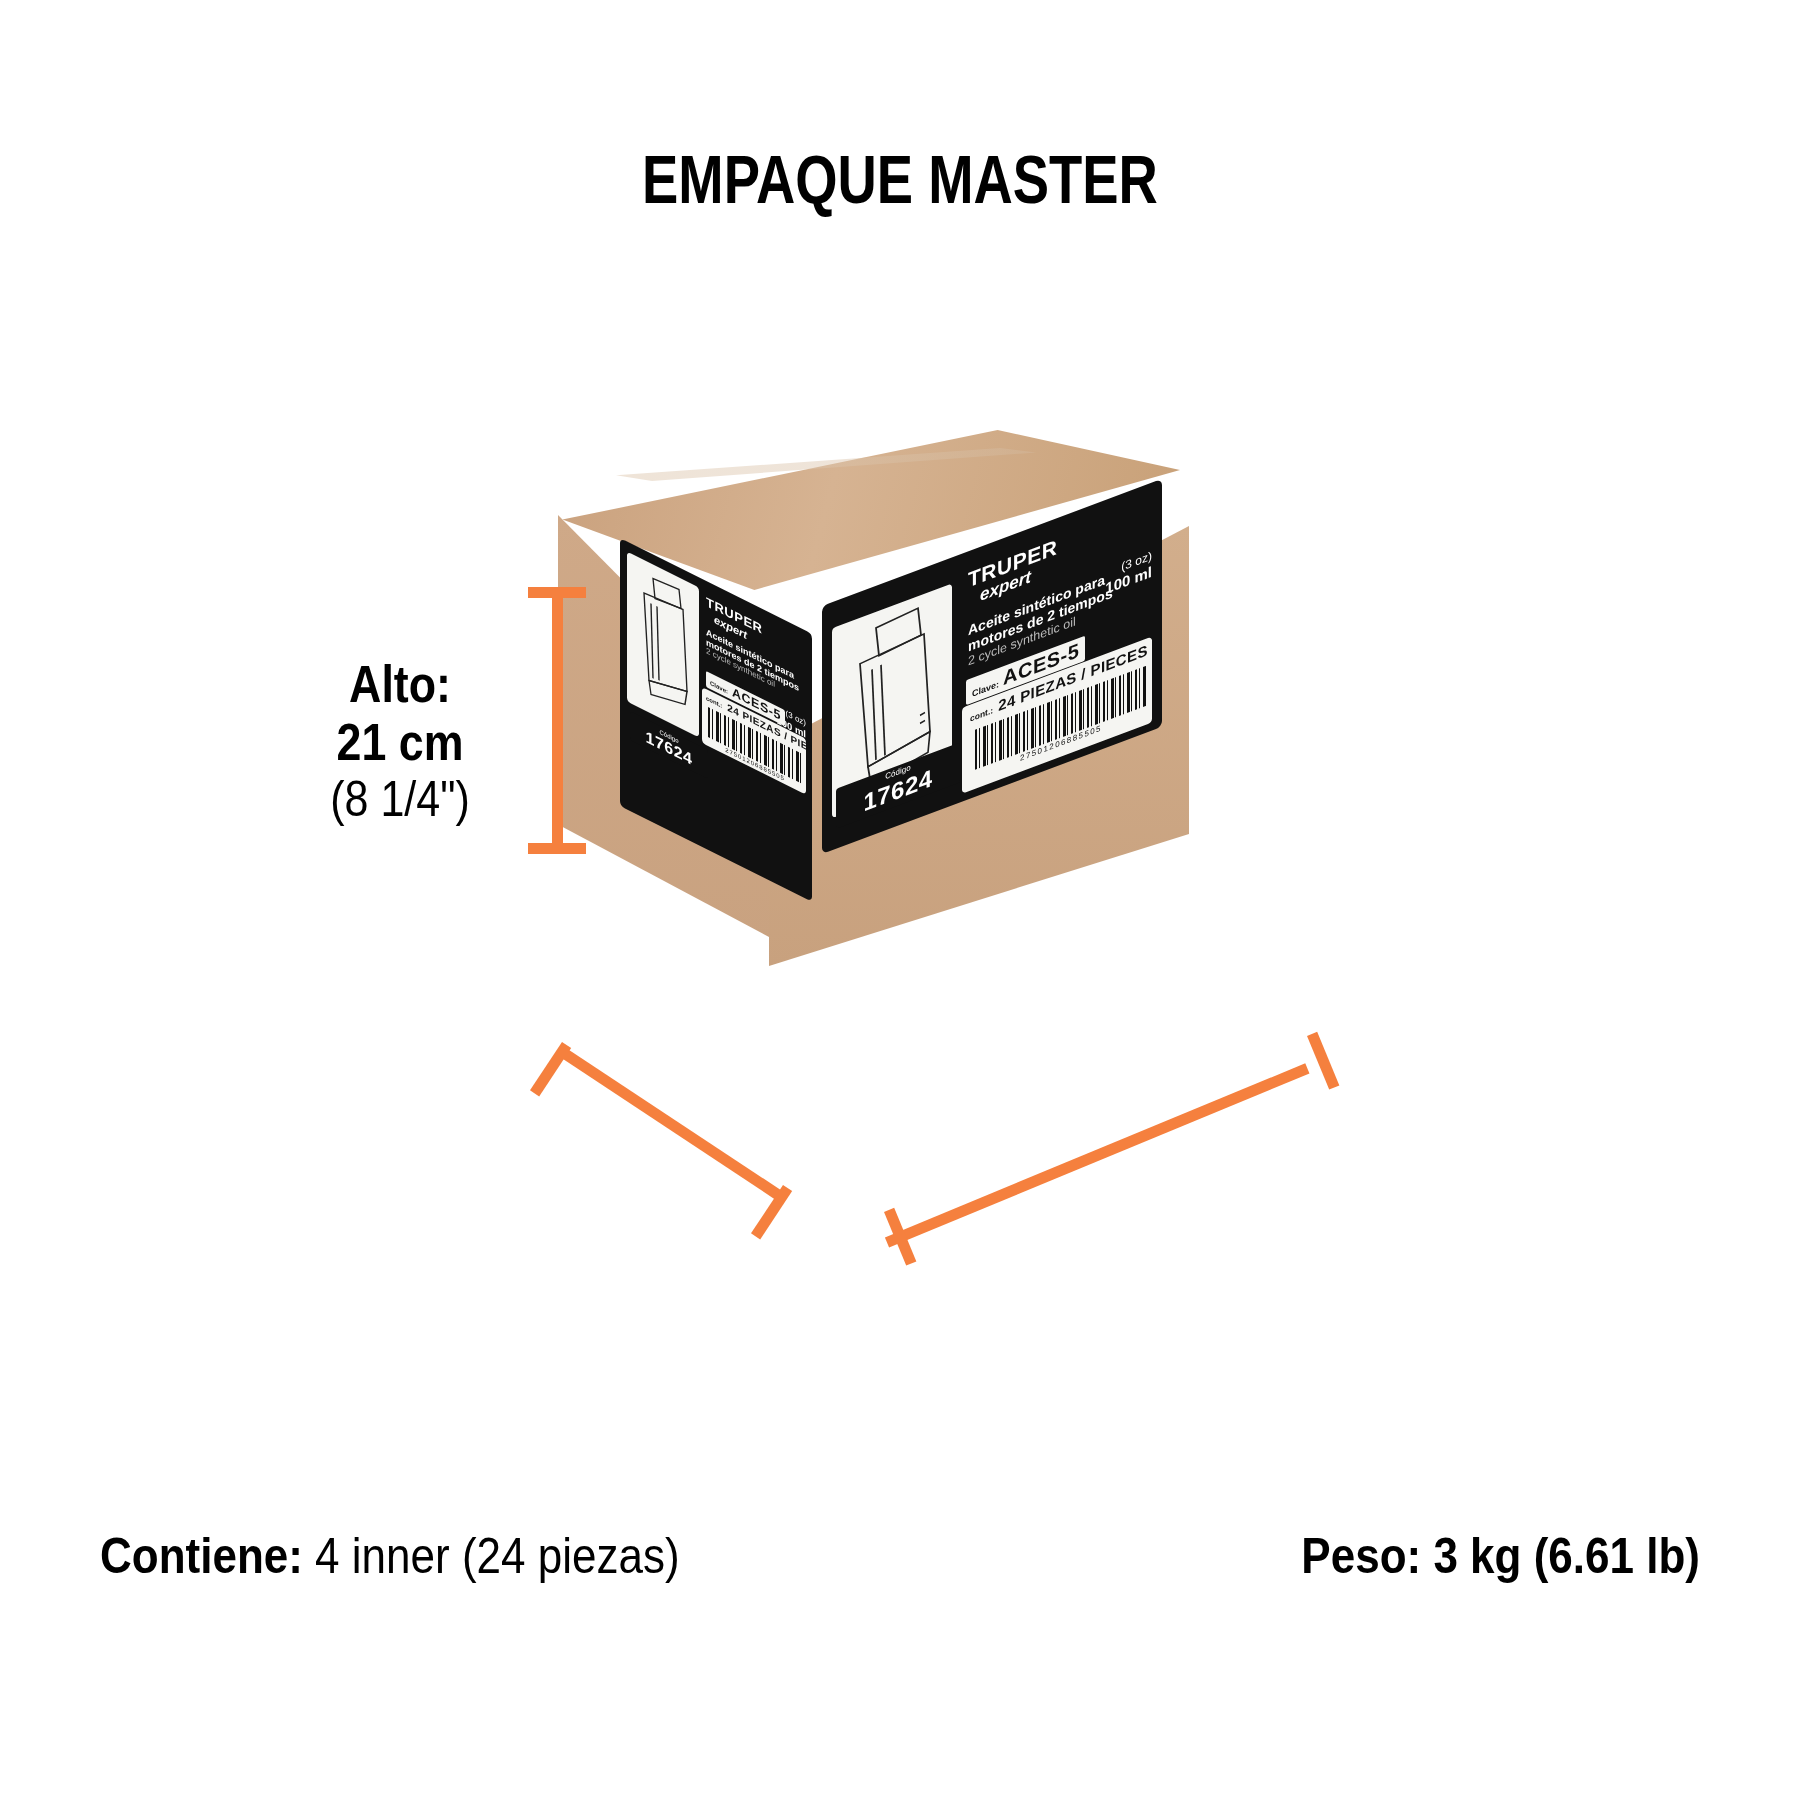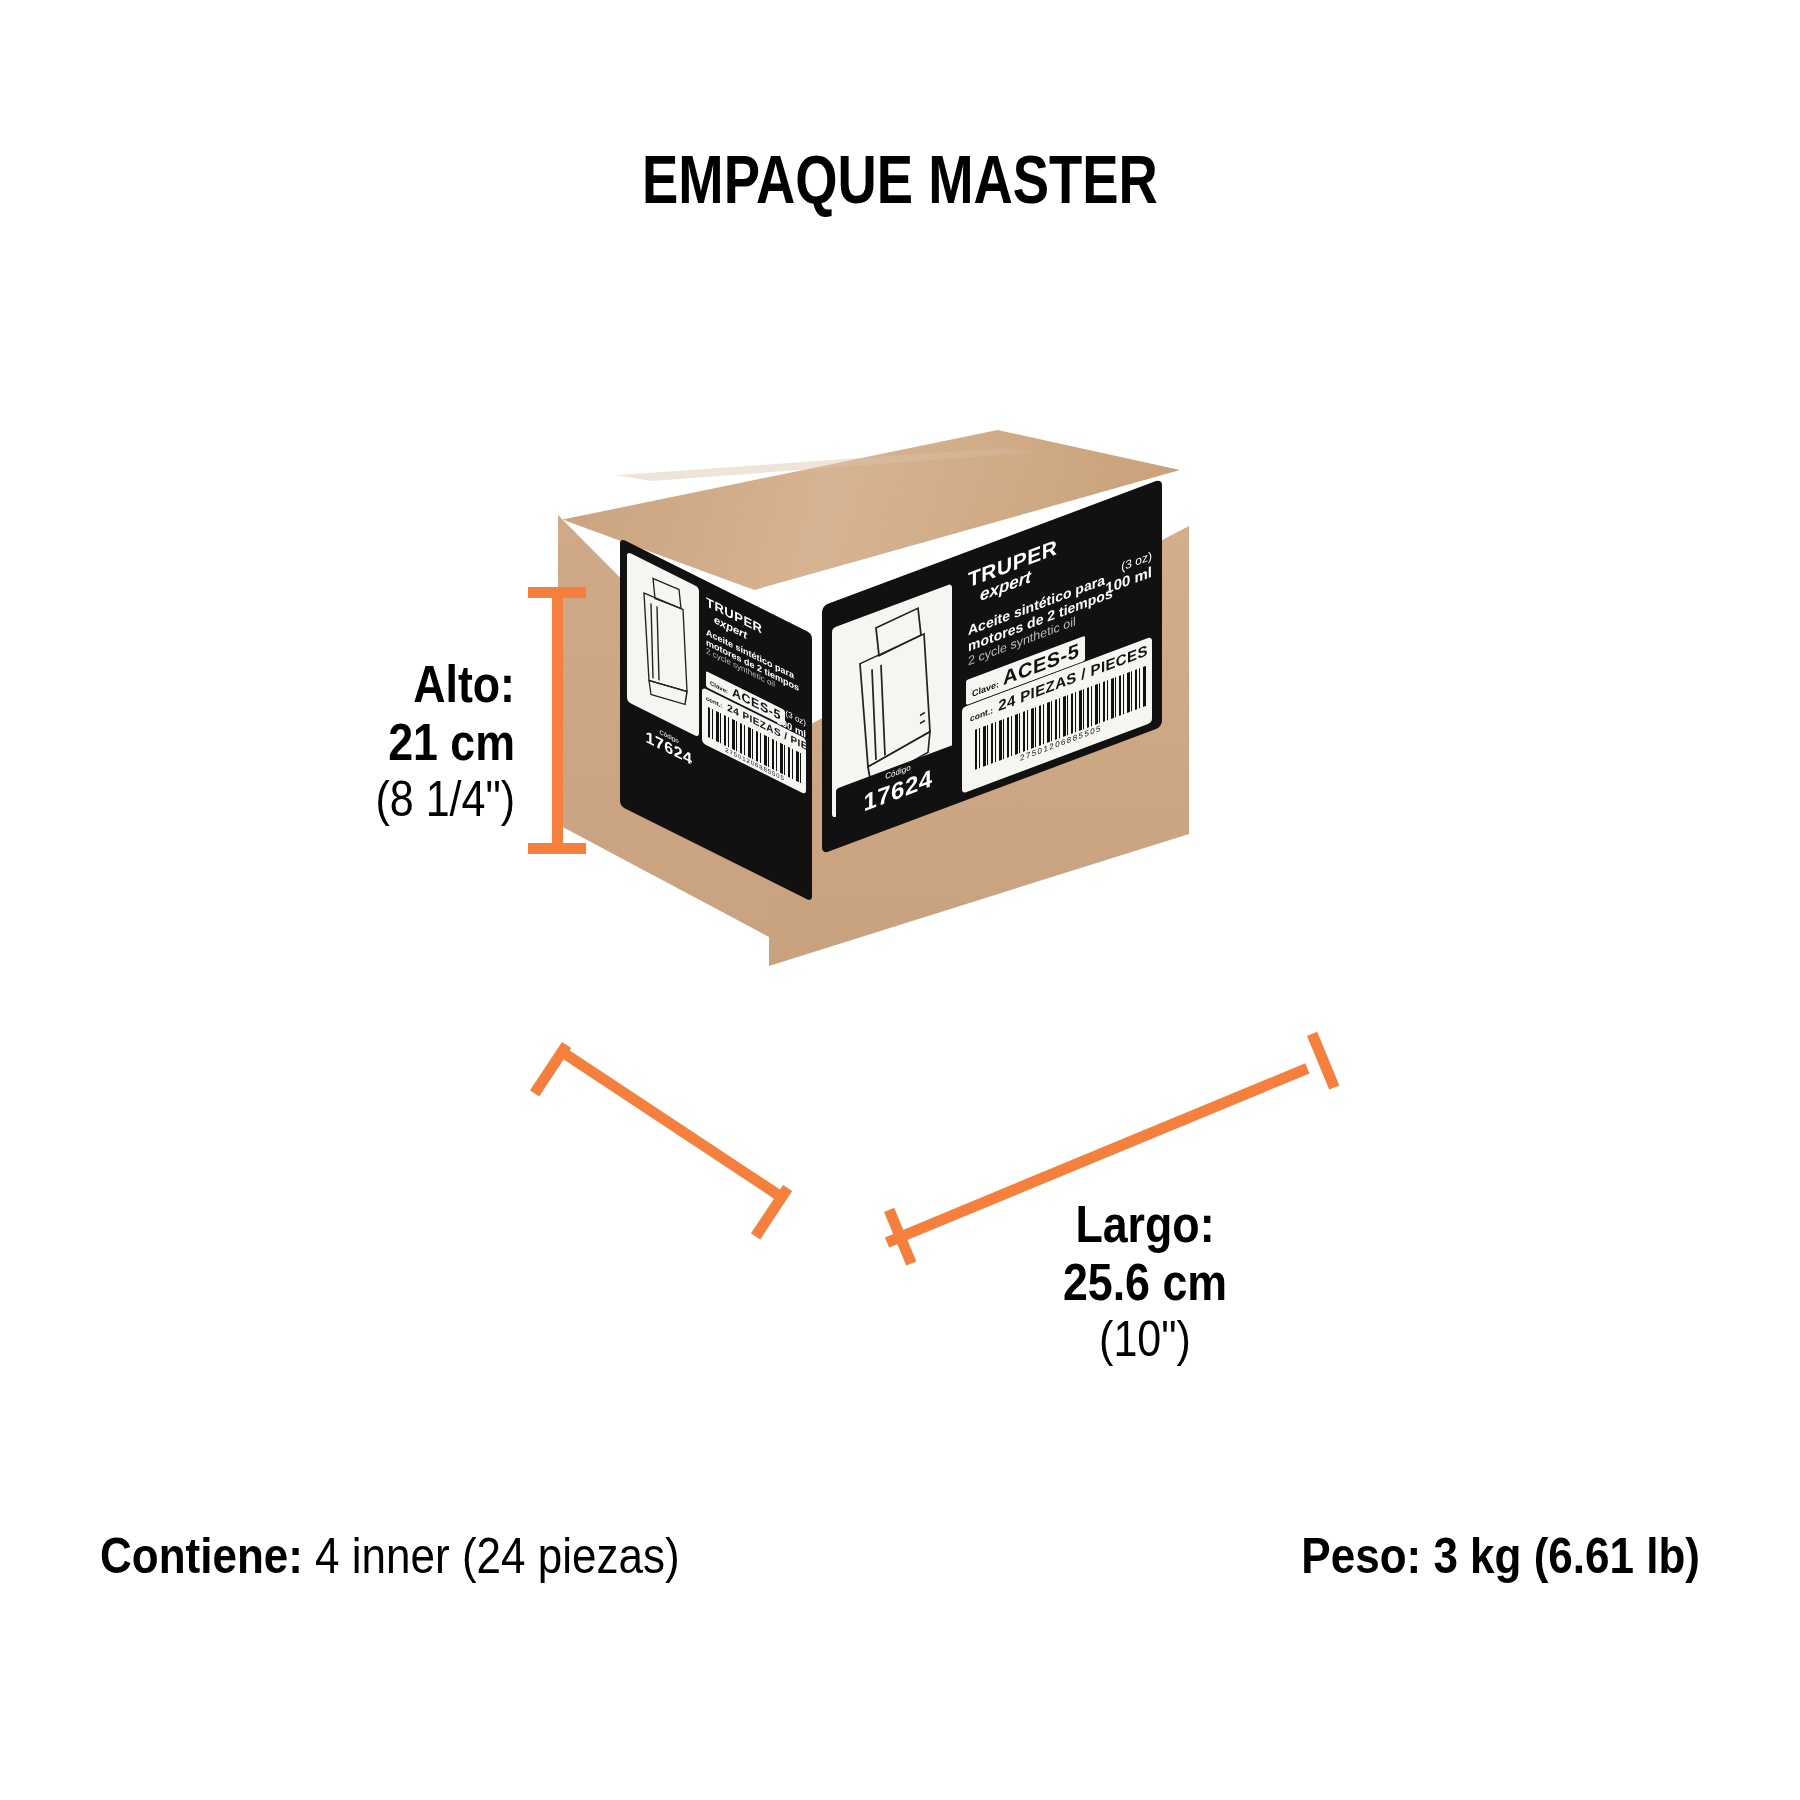--- a/index.html
+++ b/index.html
@@ -397,40 +397,35 @@
         </div>
 
       </div>
     </div>
   </div>
 
   <div class="dim-line" style="left:552px; top:592px; width:11px; height:260px;"></div>
   <div class="dim-cap" style="left:528px; top:587px; width:58px; height:11px;"></div>
   <div class="dim-cap" style="left:528px; top:843px; width:58px; height:11px;"></div>
 
-  <div class="dim-text" style="left:236px; top:655px; width:300px;text-align:right;">
+  <div class="dim-text" style="left:250px; top:655px; width:300px;">
     <span class="name">Alto:</span>
     <span class="metric">21 cm</span>
     <span class="imperial">(8 1/4")</span>
   </div>
 
   <div class="dim-line" style="left:560px; top:1045px; width:262px; height:11px; transform:rotate(33.5deg); transform-origin:left center;"></div>
   <div class="dim-cap" style="left:562px; top:1042px; width:11px; height:58px; transform:rotate(33.5deg); transform-origin:left top;"></div>
   <div class="dim-cap" style="left:783px; top:1185px; width:11px; height:58px; transform:rotate(33.5deg); transform-origin:left top;"></div>
 
 
   <div class="dim-line" style="left:887px; top:1237px; width:455px; height:11px; transform:rotate(-22.5deg); transform-origin:left center;"></div>
   <div class="dim-cap" style="left:884px; top:1212px; width:11px; height:58px; transform:rotate(-22.5deg); transform-origin:left top;"></div>
   <div class="dim-cap" style="left:1307px; top:1036px; width:11px; height:58px; transform:rotate(-22.5deg); transform-origin:left top;"></div>
 
-  <div class="dim-text" style="left:970px; top:1195px; width:350px;">
-    <span class="name">Largo:</span>
-    <span class="metric">25.6 cm</span>
-    <span class="imperial">(10")</span>
-  </div>
 
   <div class="footer-line" id="footer-left">
     <span class="lead">Contiene:</span>
     <span class="rest">4 inner (24 piezas)</span>
   </div>
 
   <div class="footer-line" id="footer-right">
     <span class="lead">Peso:</span>
     <span class="rest bold">3 kg (6.61 lb)</span>
   </div>

